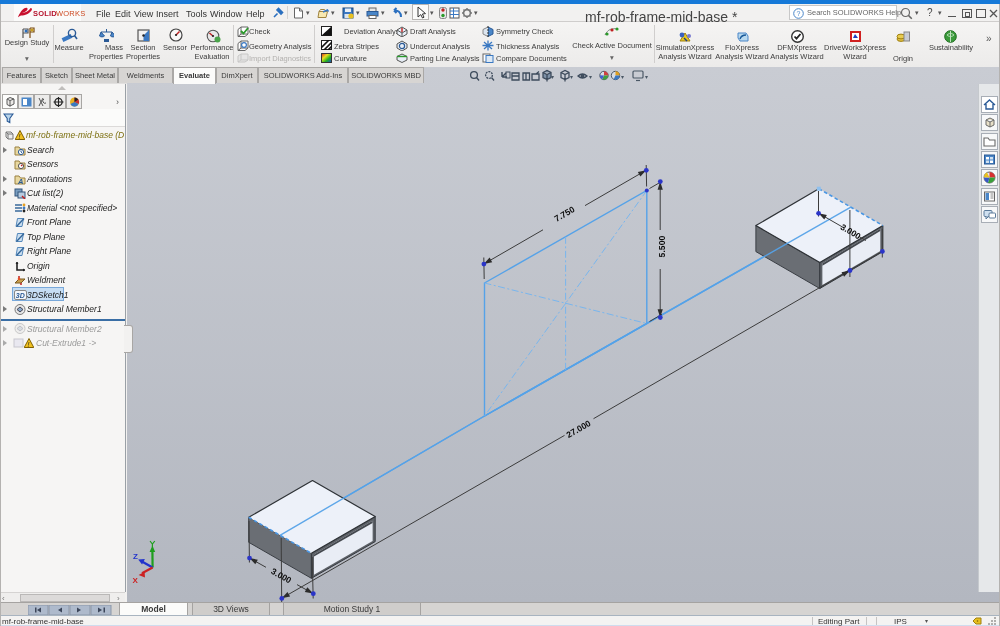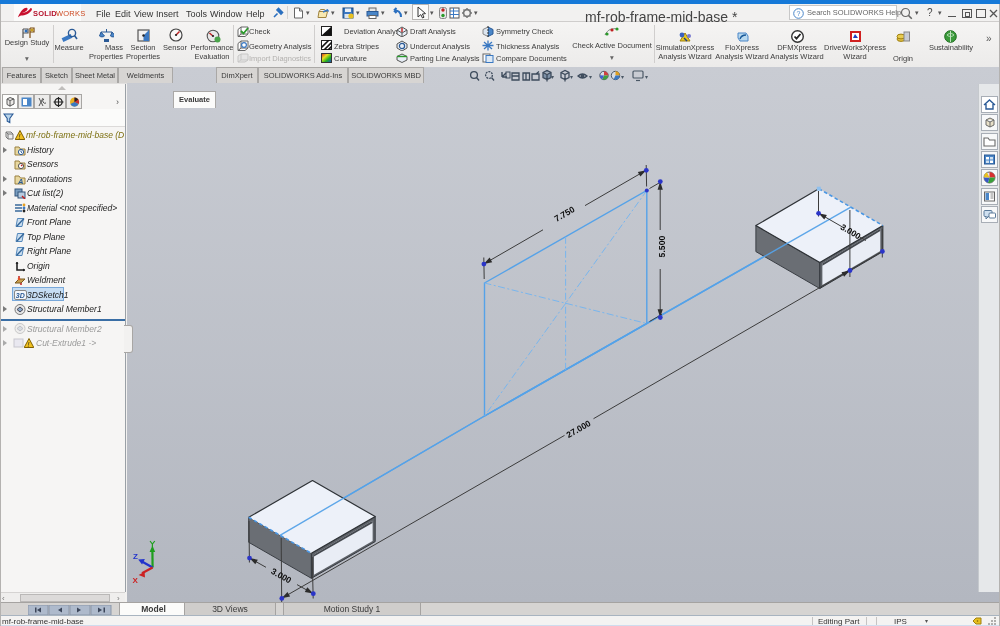--- a/index.html
+++ b/index.html
@@ -9,21 +9,21 @@
 #titlebar{left:0;top:4px;width:1000px;height:17px;background:#f2f1f0;border-bottom:1px solid #cfcdcc;}
 #logo{left:14px;top:0px;width:67px;height:17px;background:#fbfbfa;}
 .menu{top:4.5px;font-size:9px;color:#333;}
 #ribbon{left:0;top:22px;width:1000px;height:45px;background:linear-gradient(#f5f4f3,#ecebea);border-bottom:1px solid #c6c4c2;}
 .rl{position:absolute;font-size:7.5px;color:#3c3c3c;white-space:nowrap;}
 .rlc{transform:translateX(-50%);}
 .sep{position:absolute;top:3px;width:1px;height:38px;background:#d0cecd;}
 #tabrow{left:0;top:67px;width:1000px;height:17px;background:transparent;}
 #tabrowbg{left:0;top:67px;width:426px;height:17px;background:#e2e0df;}
 .tab{position:absolute;top:0;height:16px;background:#d7d5d3;border:1px solid #aaa8a6;border-bottom:none;box-sizing:border-box;font-size:7.5px;color:#3a3a3a;text-align:center;line-height:15px;}
-.tab.active{background:#fbfbfa;font-weight:bold;height:17px;margin-top:24px;}
+.tab.active{background:#fbfbfa;font-weight:bold;height:17px;}
 #viewport{left:127px;top:67px;width:873px;height:535px;background:linear-gradient(#c9ccd3,#b3b7c0);}
 #panel{left:0;top:84px;width:125px;height:508px;background:#f6f5f4;border-right:1px solid #9aa0a6;box-sizing:content-box;}
 .trow{position:absolute;left:0;width:125px;height:15px;font-size:8.5px;color:#1c1c1c;white-space:nowrap;font-style:italic;}
 .trow .txt{position:absolute;left:27px;top:2px;}
 .gray{color:#9b9b9b;}
 .exp{position:absolute;left:3px;top:4px;width:0;height:0;border-left:4px solid #7a7a7a;border-top:3px solid transparent;border-bottom:3px solid transparent;}
 #hscroll{left:0;top:592px;width:125px;height:10px;background:#efeeed;border-top:1px solid #d5d3d2;}
 #bottomtabs{left:0;top:602px;width:1000px;height:14px;background:#d6d4d2;border-top:1px solid #a5a3a1;}
 .btab{position:absolute;top:0px;height:13px;border:1px solid #a5a3a1;border-top:none;box-sizing:border-box;font-size:8.5px;color:#3a3a3a;text-align:center;line-height:12px;background:#cfcdcb;}
 #statusbar{left:0;top:615px;width:1000px;height:11px;background:#f4f3f2;border-top:1px solid #a8b4c0;font-size:8px;color:#333;box-sizing:border-box;}
@@ -480,21 +480,21 @@
       </svg>
       <span class="txt" style="left:26px;color:#7c6f10">mf-rob-frame-mid-base (D</span>
     </div>
   <div class="trow" style="top:58.5px">
       <span class="exp"></span>
       <svg class="abs" style="left:14px;top:2px" width="12" height="11">
         <path d="M1 2 h4 l1.5 2 H11 v6 H1 Z" fill="#e8d8a0" stroke="#9a8040"></path>
         <circle cx="7" cy="7" r="2.6" fill="#fff" stroke="#2a5a96"></circle>
         <path d="M7 5.5 V7 L8 7.8" stroke="#2a5a96" fill="none"></path>
       </svg>
-      <span class="txt">History</span>
+      <span class="txt">Search</span>
     </div>
   <div class="trow" style="top:73px">
       <svg class="abs" style="left:14px;top:2px" width="12" height="11">
         <path d="M1 2 h4 l1.5 2 H11 v6 H1 Z" fill="#e8d8a0" stroke="#9a8040"></path>
         <circle cx="7" cy="7" r="2.6" fill="#fff" stroke="#555"></circle>
         <path d="M7 7 L8.4 5.8" stroke="#c02020" stroke-width="1.2"></path>
       </svg>
       <span class="txt">Sensors</span>
     </div>
   <div class="trow" style="top:87.5px">
@@ -648,21 +648,21 @@
     <g fill="#3c465a">
         <polygon points="13,2.5 13,7.5 9,5"></polygon>
         <rect x="7" y="2.5" width="1.5" height="5"></rect>
         <polygon points="34,2.5 34,7.5 30,5"></polygon>
         <polygon points="49,2.5 49,7.5 53,5"></polygon>
         <polygon points="70,2.5 70,7.5 74,5"></polygon>
         <rect x="75.5" y="2.5" width="1.5" height="5"></rect>
       </g>
   </svg>
   <div class="btab" style="left:119px;width:69px;background:#fbfbfa;font-weight:bold">Model</div>
-  <div class="btab" style="left:184px;width:92px">3D Views</div>
+  <div class="btab" style="left:192px;width:78px">3D Views</div>
   <div class="btab" style="left:283px;width:138px">Motion Study 1</div>
 </div>
 <div class="abs" id="sideL"></div>
 <div class="abs" id="sideR"></div>
 <div class="abs" id="statusbar">
   <div class="bb"></div>
   <div class="abs" style="left:2px;top:1px">mf-rob-frame-mid-base</div>
   <div class="abs" style="left:812px;top:1px;width:1px;height:8px;background:#c6c4c3"></div>
   <div class="abs" style="left:818px;top:1px">Editing Part</div>
   <div class="abs" style="left:866px;top:1px;width:1px;height:8px;background:#c6c4c3"></div>

